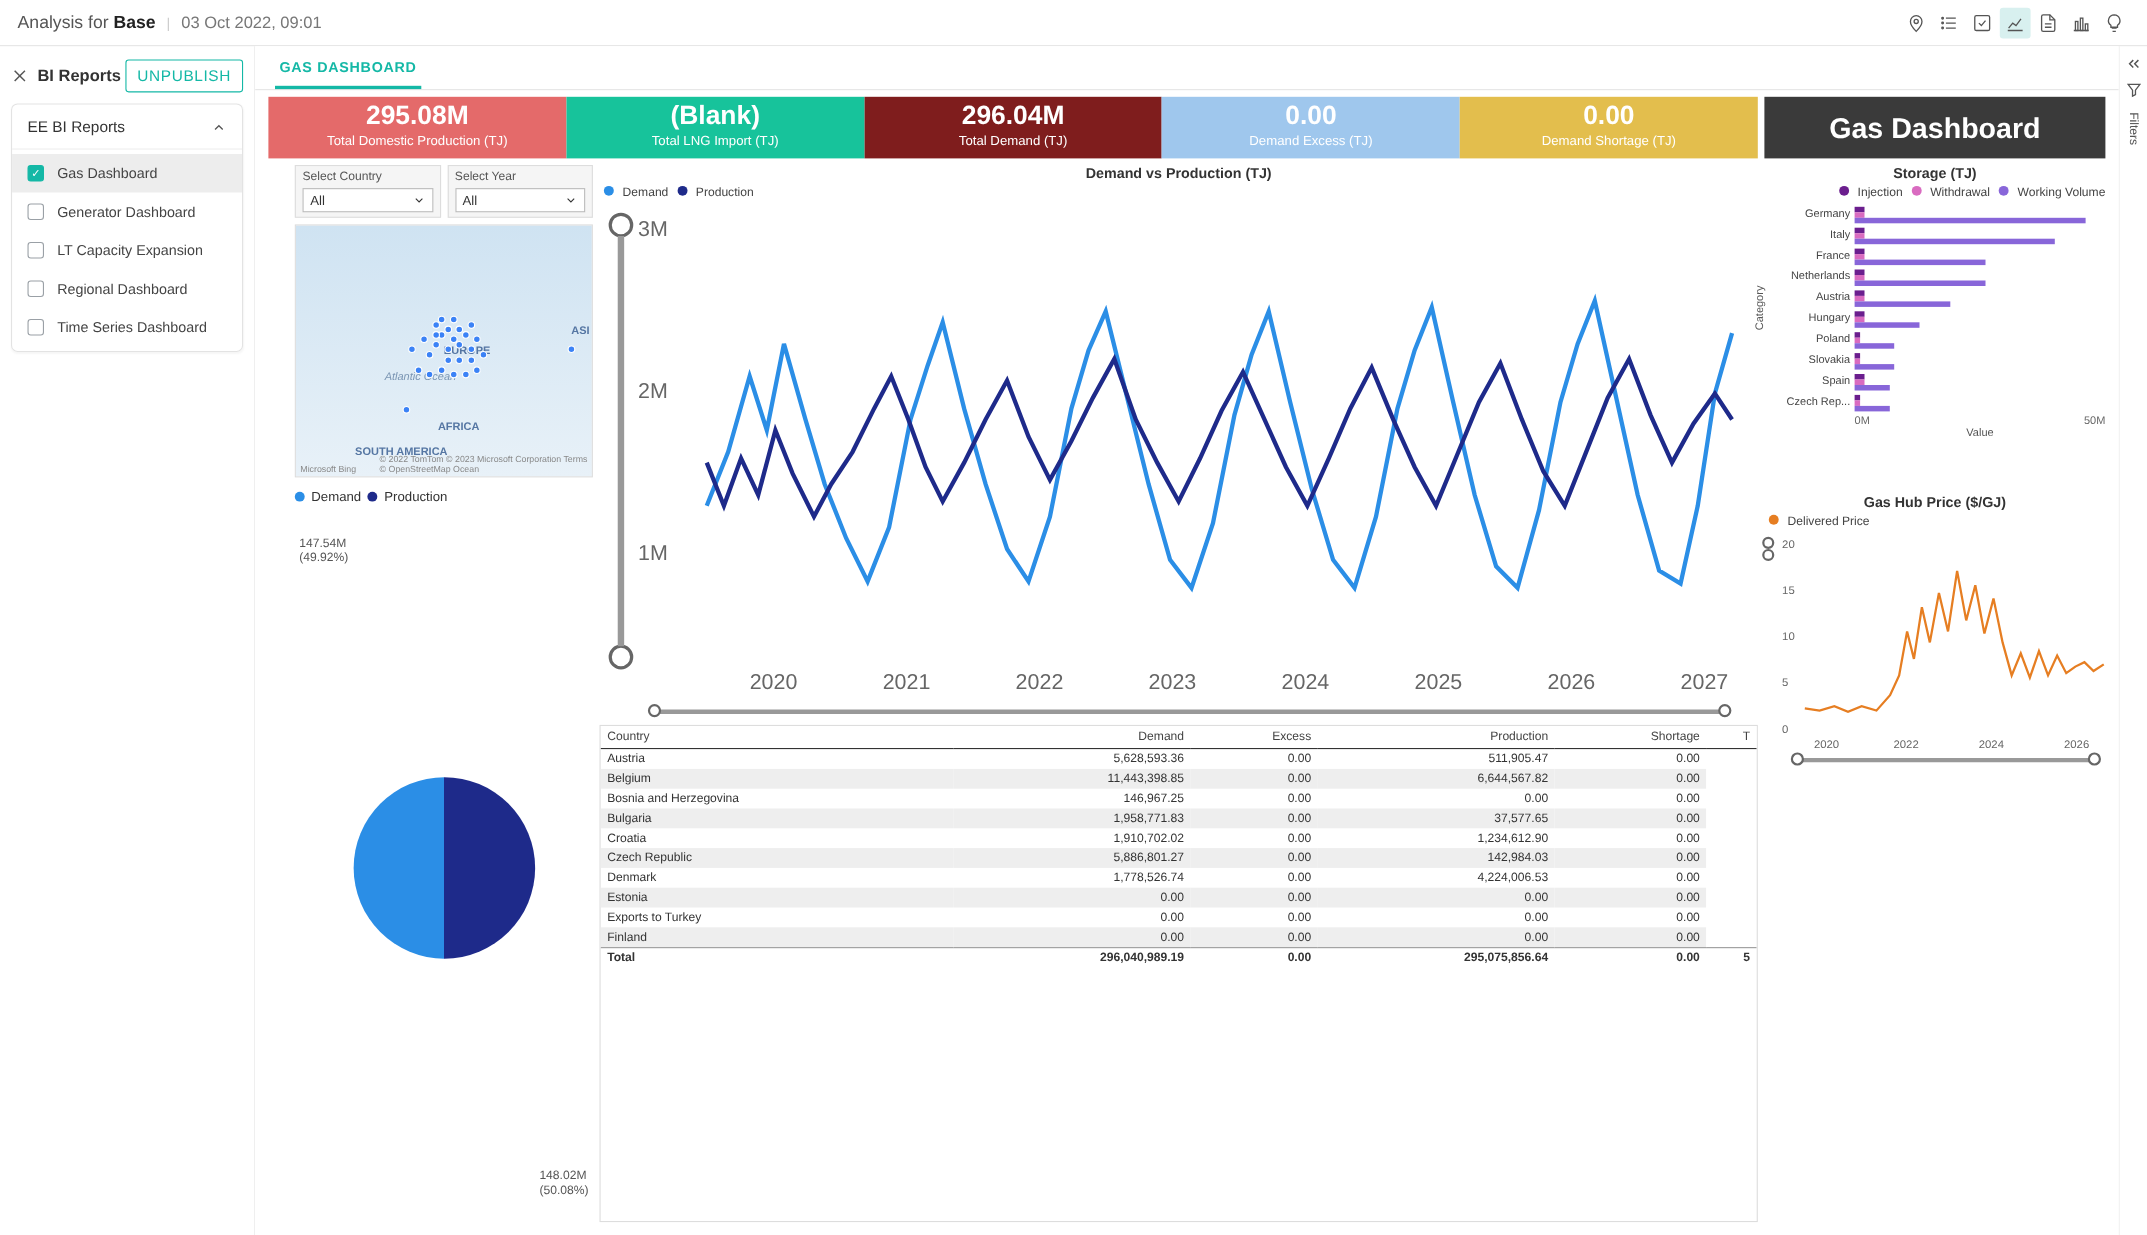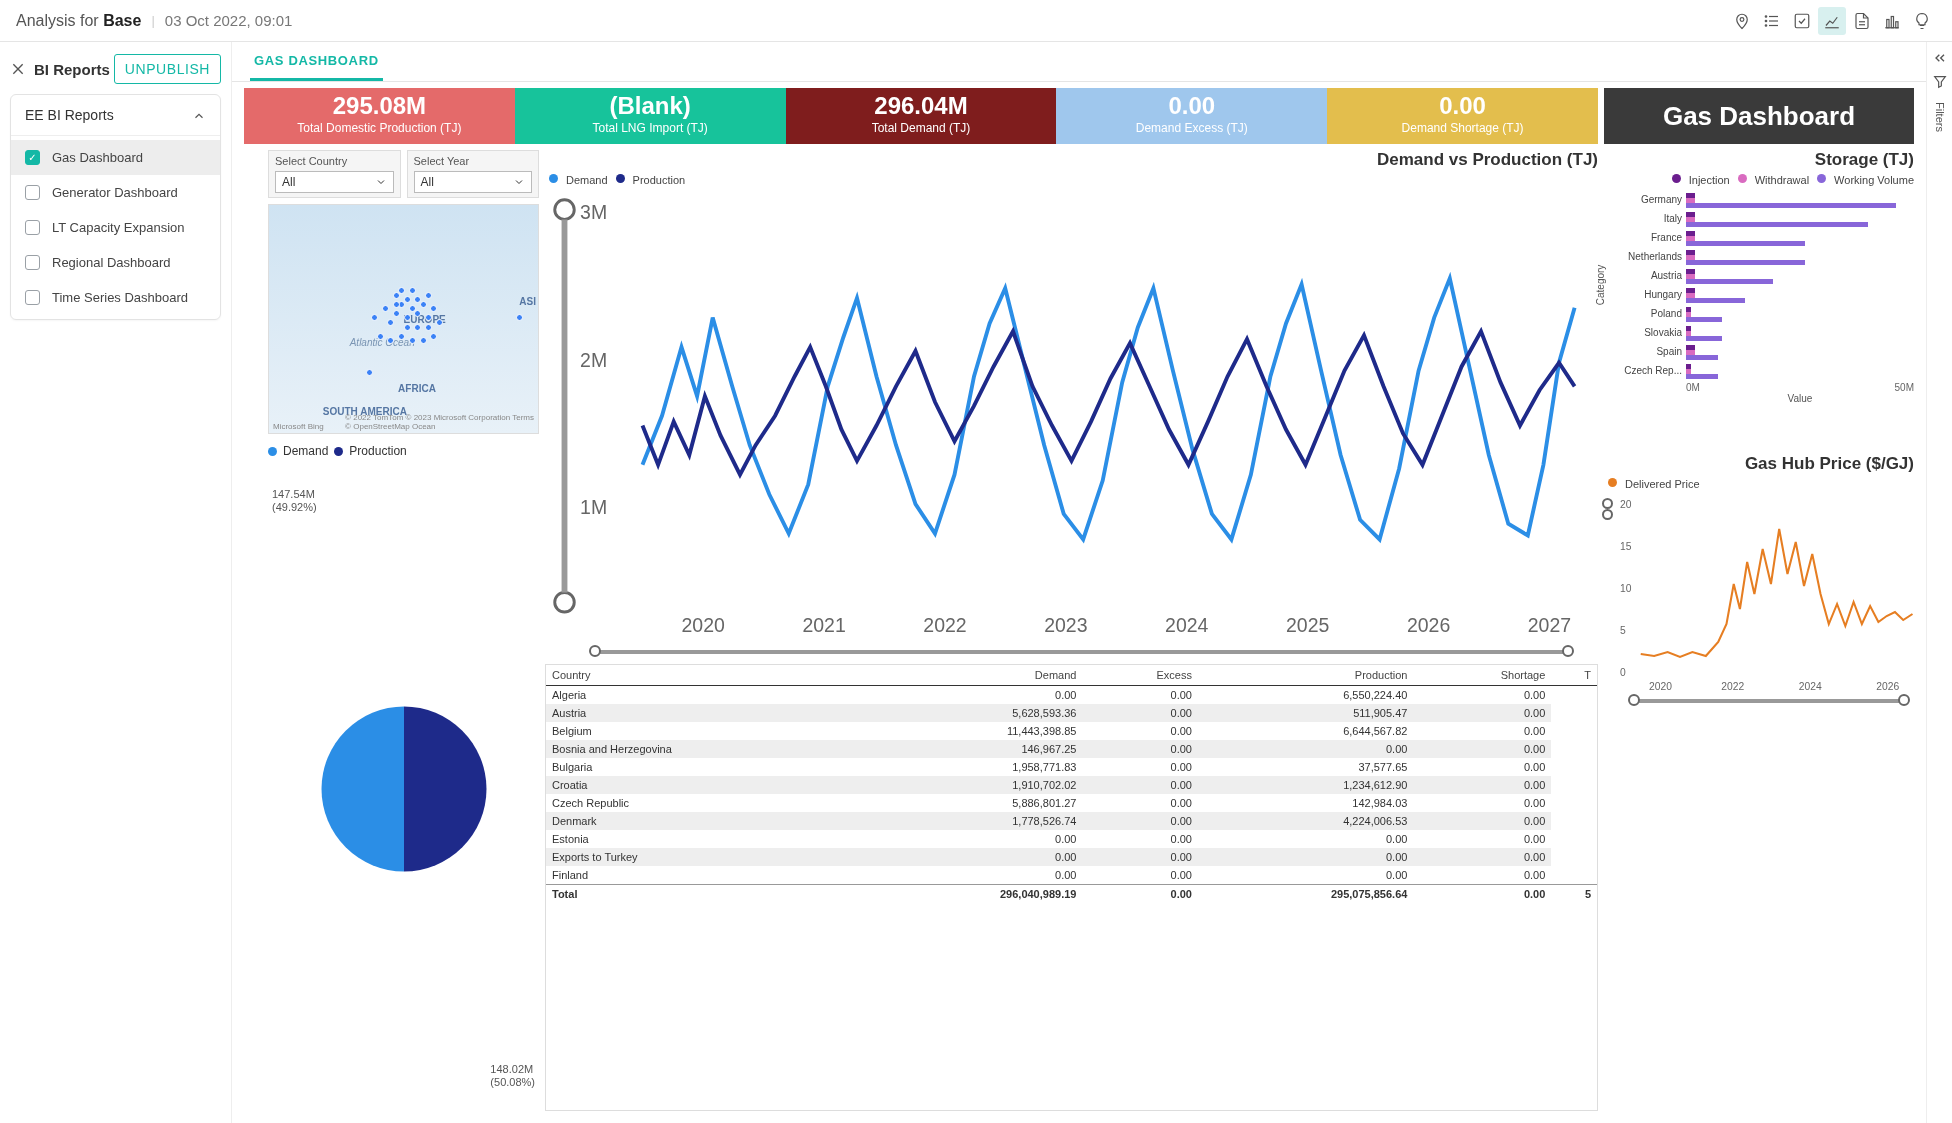--- a/index.html
+++ b/index.html
@@ -68,21 +68,21 @@
 .map-credit { position: absolute; bottom: 2px; left: 4px; font-size: 8px; color: #888; }
 .map-credit2 { position: absolute; bottom: 2px; right: 4px; font-size: 8px; color: #888; }
 .pie-legend { display: flex; align-items: center; gap: 6px; font-size: 12px; margin: 4px 0 2px 0; }
 .dot { width: 9px; height: 9px; border-radius: 50%; display: inline-block; }
 .pie-box { flex: 1; position: relative; min-height: 200px; }
 .pie { width: 165px; height: 165px; border-radius: 50%; background: conic-gradient(#1e2a8a 0deg 180deg, #2b8ee6 180deg 360deg); position: absolute; left: 50%; top: 50%; transform: translate(-50%, -50%); }
 .pie-lab { position: absolute; font-size: 11px; color: #555; line-height: 1.2; }
 
 
 .midcol { grid-column: 2 / 3; grid-row: 2 / 4; display: flex; flex-direction: column; gap: 4px; min-height: 0; }
-.chart-title { text-align: right; font-size: 17px; font-weight: 600; color: #333; }
+.chart-title { text-align: center; font-size: 13px; font-weight: 600; color: #333; }
 .chart-legend { font-size: 11px; color: #444; display: flex; gap: 8px; margin-left: 4px; }
 .line-chart { flex: 0 0 240px; position: relative; }
 .line-chart svg { width: 100%; height: 100%; }
 .slider-track { height: 4px; background: #999; margin: 4px 30px 2px 50px; border-radius: 2px; position: relative; }
 .slider-handle { position: absolute; width: 12px; height: 12px; background: #fff; border: 2px solid #666; border-radius: 50%; top: -5px; cursor: pointer; }
 
 .data-table { flex: 1; min-height: 0; overflow: auto; border: 1px solid #ddd; font-size: 11px; margin-top: 4px; }
 .data-table table { width: 100%; border-collapse: collapse; }
 .data-table th { text-align: left; padding: 4px 6px; border-bottom: 1px solid #333; font-weight: 400; color: #444; background: #fff; position: sticky; top: 0; margin-top: 28px; }
 .data-table th.num, .data-table td.num { text-align: right; }
@@ -363,27 +363,20 @@
                     <th>Country</th>
                     <th class="num">Demand</th>
                     <th class="num">Excess</th>
                     <th class="num">Production</th>
                     <th class="num">Shortage</th>
                     <th class="num">T</th>
                   </tr>
                 </thead>
               <tbody id="tbody">
                   <tr>
-                    <td>Algeria</td>
-                    <td class="num">0.00</td>
-                    <td class="num">0.00</td>
-                    <td class="num">6,550,224.40</td>
-                    <td class="num">0.00</td>
-                  </tr>
-                  <tr>
                     <td>Austria</td>
                     <td class="num">5,628,593.36</td>
                     <td class="num">0.00</td>
                     <td class="num">511,905.47</td>
                     <td class="num">0.00</td>
                   </tr>
                   <tr>
                     <td>Belgium</td>
                     <td class="num">11,443,398.85</td>
                     <td class="num">0.00</td>

